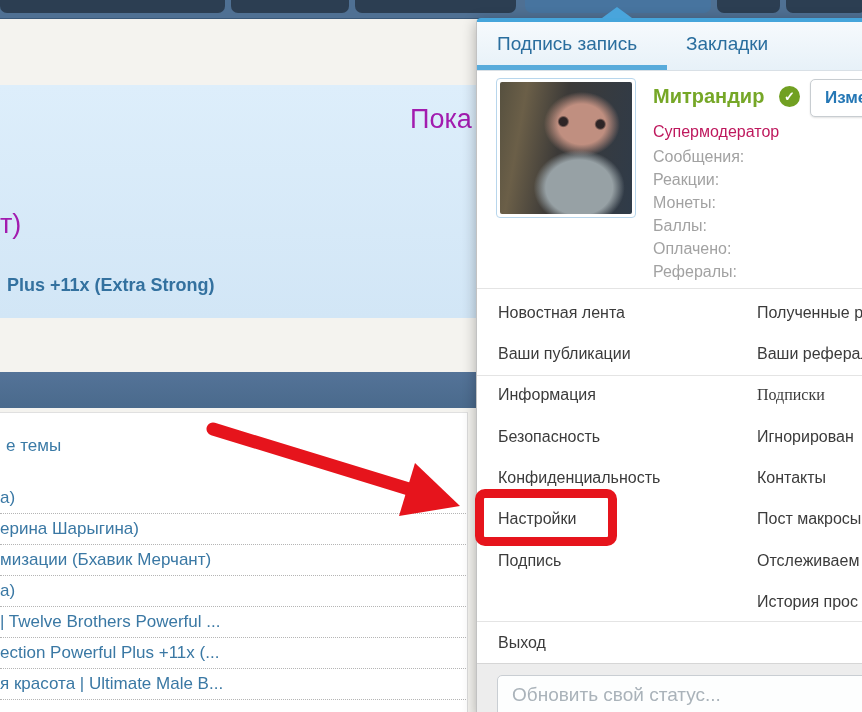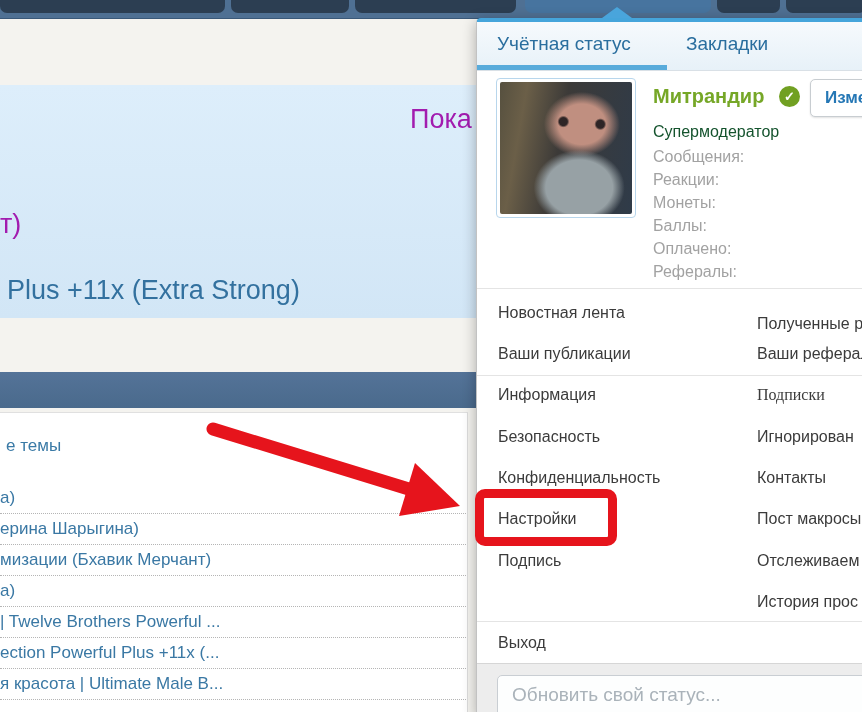--- a/index.html
+++ b/index.html
@@ -9,21 +9,21 @@
     font-family:"Liberation Sans", sans-serif;
   }
   
   .navbar{position:absolute;left:0;top:0;width:862px;height:18px;background:#4f7093;border-bottom:1px solid #3a5878;z-index:5;}
   .nav-item{position:absolute;top:0;height:13px;background:#2c3e52;border-radius:0 0 7px 7px;}
   .nav-item.active{background:#47749f;}
   .nav-caret{position:absolute;top:7px;width:0;height:0;border-left:15px solid transparent;border-right:15px solid transparent;border-bottom:11px solid #49a5dc;z-index:25;}
   
   .promo-box{position:absolute;left:0;top:85px;width:740px;height:233px;background:linear-gradient(#ddeefb,#d2e6f6);z-index:1;}
   .promo-word{position:absolute;font-size:27px;color:#a21caf;z-index:2;white-space:nowrap;}
-  .promo-link{position:absolute;font-size:27px;color:#33719f;z-index:2;white-space:nowrap;}
+  .promo-link{position:absolute;font-size:18px;color:#33719f;z-index:2;white-space:nowrap;font-weight:bold;}
   .section-band{position:absolute;left:0;top:372px;width:862px;height:36px;background:linear-gradient(#547398,#4a6a8c);z-index:1;}
   .content-box{position:absolute;left:0;top:412px;width:467px;height:300px;background:#fff;border-top:1px solid #e0e0e0;border-right:1px solid #dcdcdc;z-index:1;}
   .similar-heading{position:absolute;left:6px;top:23px;font-size:17px;color:#3a7aa6;white-space:nowrap;}
   .thread-row{position:absolute;left:0;width:466px;height:31px;line-height:31px;font-size:17px;color:#3a78a4;border-bottom:1px dotted #b5b5b5;white-space:nowrap;overflow:hidden;}
   
   .dropdown{position:absolute;left:476px;top:18px;width:400px;height:694px;background:#fff;
     border-top:4px solid #45a5db;border-left:1px solid #c2c2c2;border-radius:5px 0 0 0;
     box-shadow:0 3px 14px rgba(0,0,0,.3);z-index:20;}
   .dd-header{position:absolute;left:0;top:0;width:100%;height:48px;background:linear-gradient(#f6fafd,#e7f1f8);border-bottom:1px solid #d9e0e6;}
   .dd-tab{position:absolute;top:11px;font-size:19px;color:#2a6e9e;white-space:nowrap;cursor:pointer;}
@@ -32,21 +32,21 @@
   .avatar-img{width:132px;height:132px;border-radius:2px;
     background:
       radial-gradient(circle at 48% 30%, rgba(30,25,28,.9) 0 4px, rgba(30,25,28,0) 6px),
       radial-gradient(circle at 76% 32%, rgba(30,25,28,.9) 0 4px, rgba(30,25,28,0) 6px),
       radial-gradient(ellipse 46% 38% at 60% 80%, #97a1a5 0 55%, rgba(151,161,165,0) 75%),
       radial-gradient(ellipse 40% 34% at 62% 32%, #c08f80 0 45%, rgba(192,143,128,0) 72%),
       linear-gradient(100deg,#56503f 0%,#6b5f48 18%,#3c3a38 45%,#2f3b49 100%);}
   .username{position:absolute;left:176px;top:63px;font-size:20px;font-weight:bold;color:#76a727;white-space:nowrap;}
   .verified{position:absolute;left:302px;top:64px;width:21px;height:21px;border-radius:50%;background:#71a022;color:#fff;font-size:13px;font-weight:bold;text-align:center;line-height:21px;}
   .edit-btn{position:absolute;left:333px;top:57px;height:36px;padding:0 14px;background:#fff;border:1px solid #c8cdd1;border-radius:5px;box-shadow:0 1px 2px rgba(0,0,0,.12);font-size:17px;font-weight:bold;color:#2577b5;line-height:36px;white-space:nowrap;}
-  .user-role{position:absolute;left:176px;top:101px;font-size:16px;color:#14532d;white-space:nowrap;text-align:center;}
+  .user-role{position:absolute;left:176px;top:101px;font-size:16px;color:#be185d;white-space:nowrap;text-align:center;}
   .user-stats{position:absolute;left:176px;top:123px;font-size:16px;color:#a2a2a2;line-height:23px;}
   .dd-divider{position:absolute;left:0;width:100%;border-top:1px solid #e4e4e4;}
   .menu-item{position:absolute;height:21px;font-size:16px;color:#3b3b3b;white-space:nowrap;cursor:pointer;}
   .dd-footer{position:absolute;left:0;top:641px;width:100%;height:100px;background:#ededed;border-top:1px solid #d6d6d6;}
   .status-input{position:absolute;left:20px;top:11px;width:370px;height:58px;background:#fdfefe;border:1px solid #c9ced3;border-radius:5px;font-family:"Liberation Sans",sans-serif;font-size:19px;color:#555;padding:0 0 18px 14px;box-sizing:border-box;}
   .status-input::placeholder{color:#aab3ba;opacity:1;}
   
   .annot-arrow{position:absolute;left:0;top:0;z-index:40;pointer-events:none;}
   .annot-box{position:absolute;left:475px;top:489px;width:142px;height:57px;border:9px solid #e6141c;border-radius:10px;box-sizing:border-box;z-index:50;pointer-events:none;}
 </style>
@@ -78,21 +78,21 @@
     <div class="nav-item" style="left:231px;width:118px;"></div>
     <div class="nav-item" style="left:355px;width:161px;"></div>
     <div class="nav-item active" style="left:525px;width:186px;"></div>
     <div class="nav-item" style="left:717px;width:63px;"></div>
     <div class="nav-item" style="left:786px;width:80px;"></div>
   </div>
   <div class="nav-caret" style="left:602px;"></div>
 
   <div class="dropdown">
     <div class="dd-header">
-      <div class="dd-tab" style="left:20px;">Учётная статус</div>
+      <div class="dd-tab" style="left:20px;">Подпись запись</div>
       <div class="dd-tab" style="left:209px;">Закладки</div>
       <div class="dd-tab-underline"></div>
     </div>
 
     <div class="avatar">
         <div class="avatar-img"></div>
       </div>
 
     <div class="username">Митрандир</div>
     <div class="verified">✓</div>
@@ -112,21 +112,21 @@
 
     <div class="menu-item" style="left:21px;top:282px;">Новостная лента</div>
     <div class="menu-item" style="left:21px;top:323px;">Ваши публикации</div>
     <div class="menu-item" style="left:21px;top:364px;">Информация</div>
     <div class="menu-item" style="left:21px;top:406px;">Безопасность</div>
     <div class="menu-item" style="left:21px;top:447px;">Конфиденциальность</div>
     <div class="menu-item" style="left:21px;top:488px;">Настройки</div>
     <div class="menu-item" style="left:21px;top:530px;">Подпись</div>
     <div class="menu-item" style="left:21px;top:612px;">Выход</div>
 
-    <div class="menu-item" style="left:280px;top:293px;">Полученные р</div>
+    <div class="menu-item" style="left:280px;top:282px;">Полученные р</div>
     <div class="menu-item" style="left:280px;top:323px;">Ваши реферал</div>
     <div class="menu-item" style="left:280px;top:364px;font-family:Liberation Serif, serif;">Подписки</div>
     <div class="menu-item" style="left:280px;top:406px;">Игнорирован</div>
     <div class="menu-item" style="left:280px;top:447px;">Контакты</div>
     <div class="menu-item" style="left:280px;top:488px;">Пост макросы</div>
     <div class="menu-item" style="left:280px;top:530px;">Отслеживаем</div>
     <div class="menu-item" style="left:280px;top:571px;">История прос</div>
 
     <div class="dd-divider" style="top:353px;"></div>
     <div class="dd-divider" style="top:599px;"></div>

